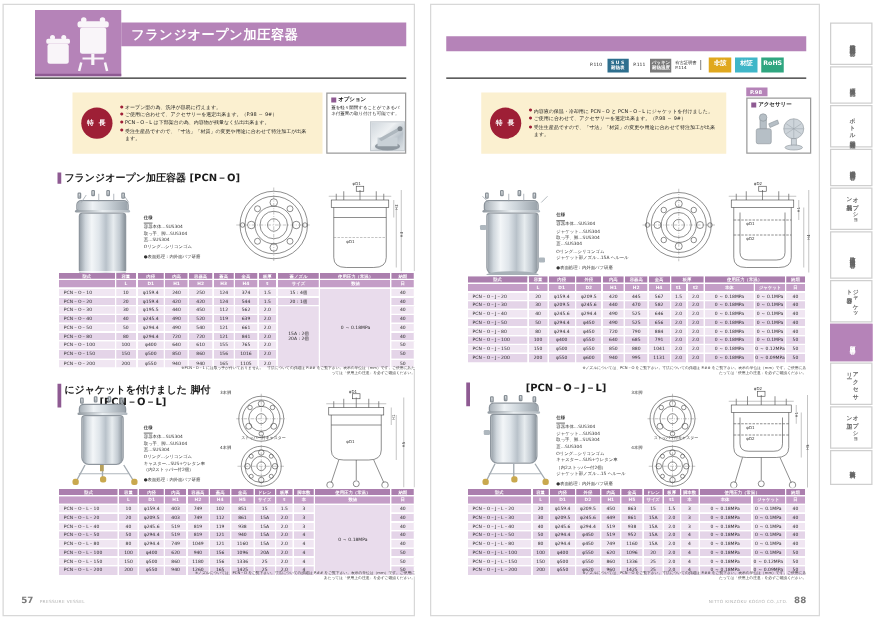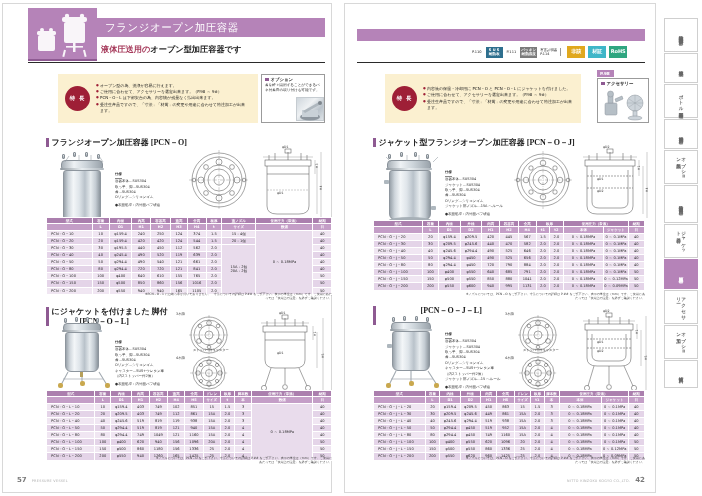--- a/index.html
+++ b/index.html
@@ -18,21 +18,21 @@
 
   .gutter { position:absolute; left:336px; top:0; width:6px; height:496px; background:#fff; }
   .hdr-icon {
     position:absolute; background:#b583b8; border-bottom:2px solid #8e5a92;
   }
   .hdr-bar {
     position:absolute; background:#b583b8;
     display:flex; align-items:center;
   }
   .hdr-title {
-    color:#ffffff; font-weight:normal; font-size:10.5px;
+    color:#ffffff; font-weight:bold; font-size:10.5px;
     letter-spacing:.5px; padding-left:8px; white-space:nowrap;
   }
   .hdr-sub {
     position:absolute; font-size:8.2px; font-weight:bold; white-space:nowrap;
   }
   .hdr-sub .accent { color:#a63a5b; }
   .hdr-sub .dark { color:#1b1b1b; }
   .hdr-rule { position:absolute; height:1px; background:#2a2a2a; }
 
   
@@ -84,21 +84,21 @@
       linear-gradient(135deg,#cfd6dc 0%,#eef1f3 40%,#b9c2ca 70%,#dfe4e8 100%);
     border:1px solid #c6ccd1;
   }
   .ptag {
     position:absolute; background:#b583b8; color:#fff; font-size:4.2px;
     font-weight:bold; padding:1px 4px 1px 3px; line-height:1.2;
   }
 
   
   .sec-h {
-    position:absolute; display:flex; align-items:flex-start; gap:3px;font-family:Liberation Serif, serif;
+    position:absolute; display:flex; align-items:flex-start; gap:3px;
   }
   .sec-bar { width:2.5px; background:#8e5a92; flex:0 0 auto; }
   .sec-txt { font-size:8px; font-weight:bold; color:#1b1b1b; line-height:1.25; white-space:nowrap; }
 
   
   .specs { position:absolute; font-size:3.5px; color:#333; line-height:1.55; }
   .specs .t { font-weight:bold; border-bottom:.5px solid #888; display:inline-block;
               margin-bottom:.5px; padding-bottom:.3px;}
   .specs .note { margin-top:2px; }
 
@@ -197,23 +197,20 @@
           <rect x="55" y="42" width="2" height="7" transform="rotate(-14 56 42)"></rect>
           <rect x="38" y="38" width="17" height="1.6"></rect>
         </g>
       </svg>
     </div>
 
     <div class="hdr-bar" style="left:94px; top:14px; width:228px; height:19px;">
       <span class="hdr-title">フランジオープン加圧容器</span>
     </div>
 
-    <div class="hdr-sub" style="left:98px; top:40px;">
-      <span class="accent">液体圧送用の</span><span class="dark">オープン型加圧容器です</span>
-    </div>
 
     <div class="hdr-rule" style="left:25px; top:58px; width:297px;"></div>
 
     <div class="feat" style="left:55px; top:70px; width:200px; height:49px;">
       <div class="feat-circle">特 長</div>
       <ul class="feat-list">
         <li>オープン型の為、洗浄が容易に行えます。</li>
         <li>ご使用に合わせて、アクセサリーを選定出来ます。（P.98 ～ 9#）</li>
         <li>PCN－O－L は下部架台の為、内容物が残量なく払出出来ます。</li>
         <li class="wrap">受注生産品ですので、「寸法」「材質」の変更や用途に合わせて特注加工が出来ます。</li>
@@ -793,24 +790,20 @@
             <rect x="32" y="22" width="4" height="6"></rect>
             <ellipse cx="34" cy="29" rx="7" ry="2"></ellipse>
           </g>
           <g stroke="#9aa2a9" stroke-width=".4" fill="none">
             <path d="M28 10 L40 18 M28 18 L40 10 M34 6 L34 22 M26 14 L42 14"></path>
           </g>
         </svg>
       </div>
     </div>
 
-    <div class="sec-h" style="left:28px; top:134px; height:9px;">
-      <div class="sec-bar" style="height:9px;"></div>
-      <div class="sec-txt">ジャケット型フランジオープン加圧容器 [PCN－O－J]</div>
-    </div>
 
     <div class="photo" style="left:36px; top:146px; width:62px; height:74px;">
       <div class="vessel-lid" style="left:6px; top:10px; width:44px; height:9px;"></div>
       <div class="vessel-ring" style="left:5px; top:18px; width:46px;"></div>
       <div class="vessel-body" style="left:8px; top:20px; width:42px; height:50px;"></div>
       <div class="knob" style="left:7px;  top:4px;"></div>
       <div class="knob" style="left:19px; top:2px;"></div>
       <div class="knob" style="left:33px; top:2px;"></div>
       <div class="knob" style="left:45px; top:4px;"></div>
       <svg width="62" height="74" style="position:absolute;left:0;top:0;">
@@ -1316,21 +1309,21 @@
             <td>0 ～ 0.18MPa</td>
             <td>0 ～ 0.09MPa</td>
             <td>50</td>
           </tr>
         </tbody>
     </table>
     <div class="tnote" style="left:120px; top:452px; width:180px;">※ノズルについては、PCN－O をご覧下さい。寸法についての詳細は P.## をご覧下さい。表示の単位は（mm）です。ご使用にあたっては「使用上の注意」を必ずご確認ください。</div>
 
     <div class="pfoot right" style="right:10px; top:472px;">
       <span class="txt">NITTO KINZOKU KOGYO CO.,LTD.</span>
-      <span class="num">42</span>
+      <span class="num">88</span>
     </div>
   </div>
 
   <div class="rail">
       <div class="tab" style="height: 34px;">
         <span>防爆関連機器・部材</span>
       </div>
       <div class="tab" style="height: 30px;">
         <span>標準製品</span>
       </div>

